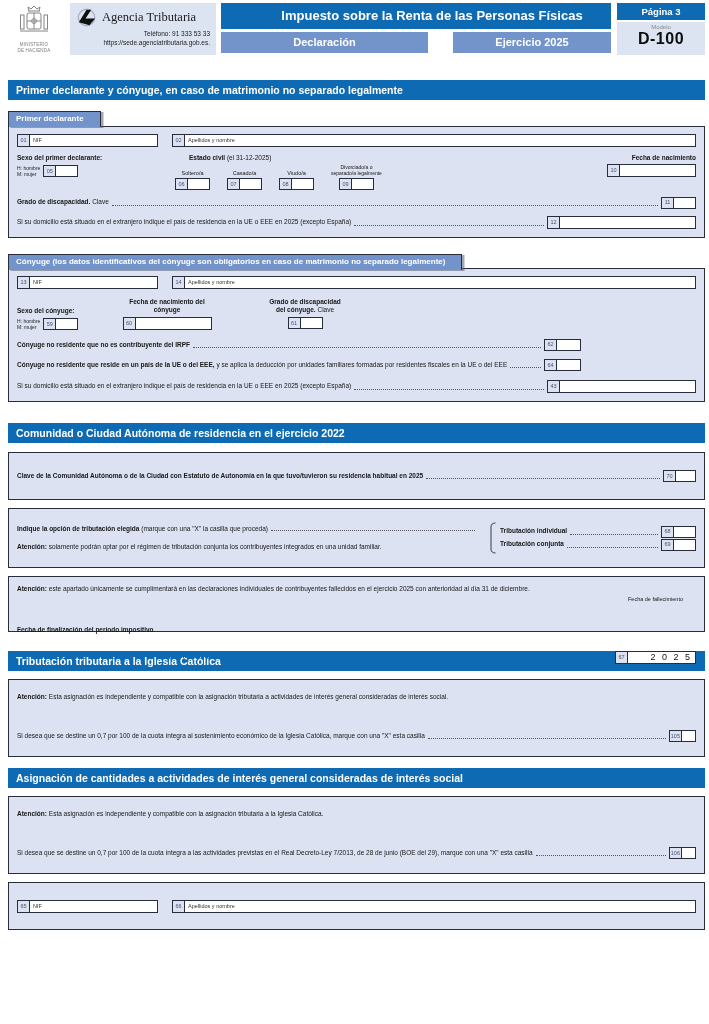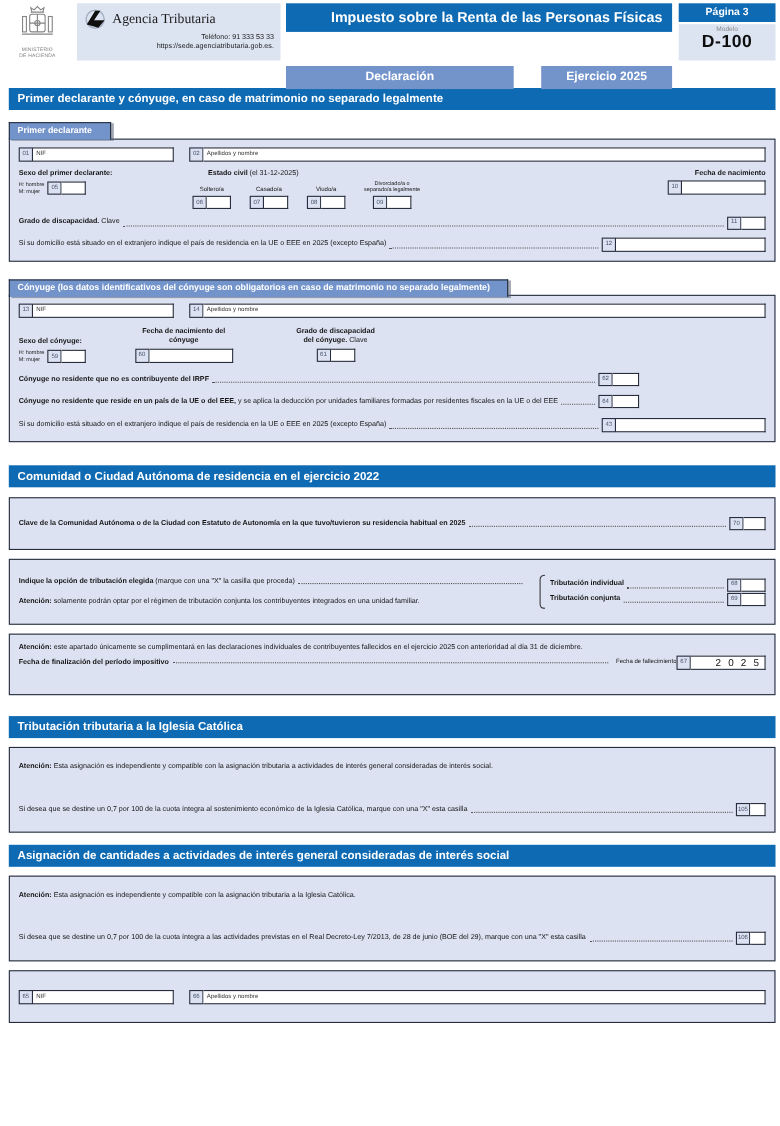--- a/index.html
+++ b/index.html
@@ -3,28 +3,28 @@
 <meta charset="utf-8">
 <style>
 * { box-sizing:border-box; margin:0; padding:0; }
 body { width:709px; background:#fff; font-family:"Liberation Sans", sans-serif; color:#161616; }
 .page { width:709px; height:1024px; overflow:hidden; background:#fff; position:relative; }
 
 
 .header { display:flex; margin:3px 4px 0 2px; height:52px; }
 .ministry { width:64px; display:flex; flex-direction:column; align-items:center; padding-top:1px; }
 .ministry-label { font-size:4.5px; color:#7b7b7b; text-align:center; line-height:1.3; letter-spacing:.2px; }
-.agency { width:185px; margin-left:4px; background:#dce4f2; padding:4px 6px 3px; display:flex; flex-direction:column; }
+.agency { width:146px; margin-left:4px; background:#dce4f2; padding:4px 6px 3px; display:flex; flex-direction:column; }
 .agency-top { display:flex; align-items:center; gap:5px; }
 .agency-name { font-family:"Liberation Serif", serif; font-size:12.5px; color:#1a1a1a; }
 .agency-phone,.agency-url { text-align:right; font-size:6.5px; color:#222; margin-top:2px; }
 .title-col { flex:1; margin-left:5px; display:flex; flex-direction:column; }
 .main-title { background:#0d6ab3; color:#fff; font-weight:bold; font-size:13px; text-align:center; height:26px; line-height:26px;padding-left:32px; }
 .sub-row { display:flex; margin-top:3px; gap:25px; flex:1; }
-.sub-bar { background:#7394cb; color:#fff; font-weight:bold; font-size:11px; text-align:center; height:21px; line-height:21px;margin-top:28px; }
+.sub-bar { background:#7394cb; color:#fff; font-weight:bold; font-size:11px; text-align:center; height:21px; line-height:21px; }
 .sub-declaracion { width:207px; }
 .sub-ejercicio { flex:1; }
 .right-col { width:88px; margin-left:6px; display:flex; flex-direction:column; }
 .page-badge { background:#0d6ab3; color:#fff; font-weight:bold; font-size:9.5px; text-align:center; height:17px; line-height:17px; }
 .model-block { background:#dce4f2; margin-top:2px; flex:1; text-align:center; padding-top:2px; }
 .model-label { font-size:6px; color:#8a8a8a; }
 .model-code { font-size:16px; font-weight:bold; color:#0d0d0d; letter-spacing:.5px; }
 
 
 .secbar { margin:0 4px 0 8px; background:#0d6ab3; color:#fff; font-weight:bold; font-size:10.5px; height:20px; line-height:20px; padding-left:8px; }
@@ -69,21 +69,21 @@
 .bx-com { height:48px; display:flex; align-items:center; padding:0 8px; }
 
 .bx-opc { height:60px; display:flex; padding:8px 8px 8px; }
 .opc-left { flex:1; padding-right:12px; display:flex; flex-direction:column; justify-content:center; gap:9px; }
 .trib { flex:0 0 206px; display:flex; align-items:center; }
 .trib-rows { flex:1; margin-left:4px; }
 .trib-rows .row + .row { margin-top:1px; }
 
 .bx-dev { height:56px; padding:8px 8px 5px; display:flex; flex-direction:column; }
 .dev-row2 { margin-top:3px; align-items:center; }
-.fgroup { display:flex; flex-direction:row; align-items:center; margin-left:4px; }
+.fgroup { display:flex; flex-direction:column; align-items:center; margin-left:4px;gap:47px; }
 .fgroup .cap { font-size:5.5px; margin-bottom:1px; }
 .fin.f67 { width:68px; font-size:9px; letter-spacing:2px; justify-content:flex-end; color:#111; }
 
 .bx-asig { height:78px; padding:13px 8px 14px; display:flex; flex-direction:column; justify-content:space-between; }
 
 .bx-rep { height:48px; display:flex; align-items:center; padding:0 8px; }
 
 .brace-svg { display:block; }
 </style>
 </head>

